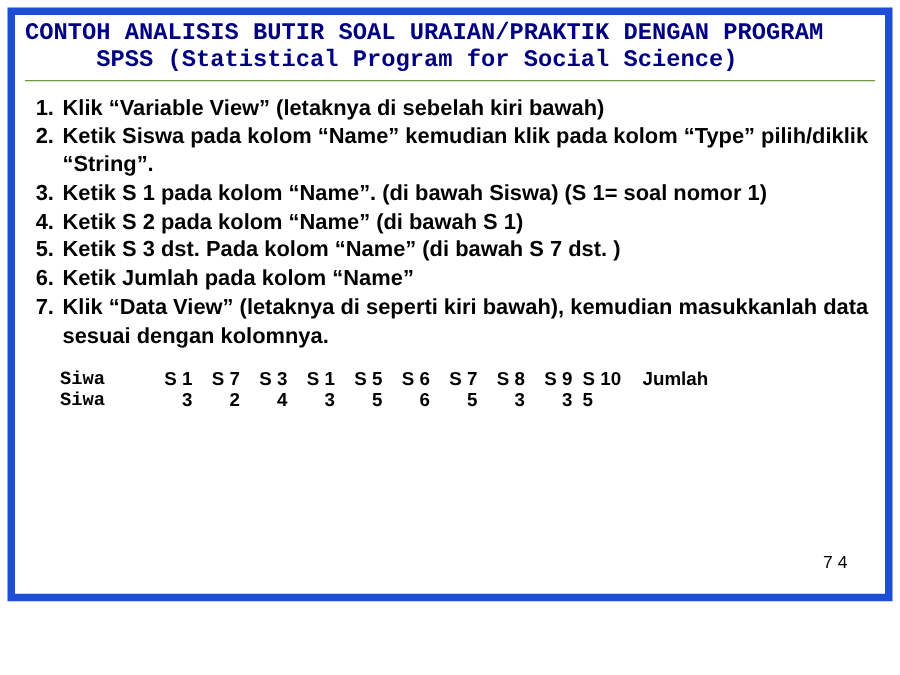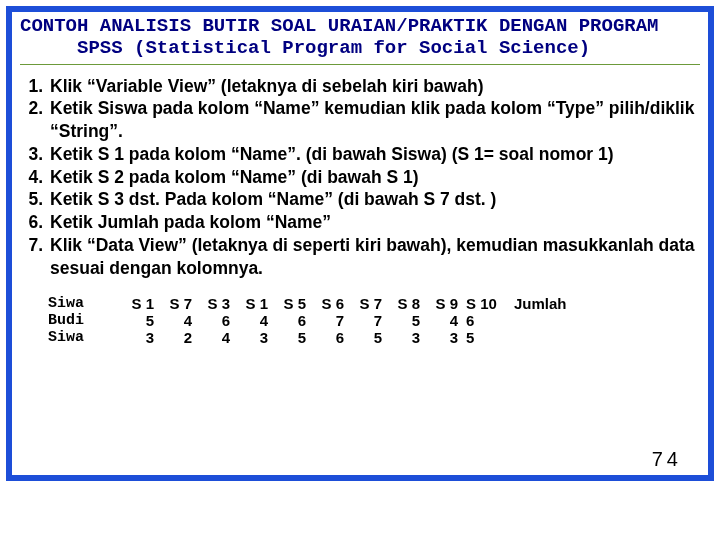--- a/index.html
+++ b/index.html
@@ -57,23 +57,23 @@
   }
   .data-table td {
     padding: 0 8px 0 0;
     white-space: nowrap;
   }
   .data-table td.name { min-width: 68px; font-family: Liberation Mono, monospace; }
   .data-table td.c { min-width: 30px; text-align: right; }
   .data-table td.cw { min-width: 40px; }
   .page-num {
     position: absolute;
-    bottom: 4px;
+    bottom: 18px;
     right: 26px;
-    font-size: 20px;
+    font-size: 14px;
     font-weight: normal;
     letter-spacing: 4px;
   }
 </style>
 </head>
 <body>
 
 <div class="frame">
 
   <div class="title"><span>CONTOH ANALISIS BUTIR SOAL URAIAN/PRAKTIK DENGAN PROGRAM</span>
@@ -101,34 +101,20 @@
       <td class="c">S 1</td>
       <td class="c">S 5</td>
       <td class="c">S 6</td>
       <td class="c">S 7</td>
       <td class="c">S 8</td>
       <td class="c">S 9</td>
       <td class="cw">S 10</td>
       <td>Jumlah</td>
     </tr>
     <tr>
-      <td class="name">Budi</td>
-      <td class="c">5</td>
-      <td class="c">4</td>
-      <td class="c">6</td>
-      <td class="c">4</td>
-      <td class="c">6</td>
-      <td class="c">7</td>
-      <td class="c">7</td>
-      <td class="c">5</td>
-      <td class="c">4</td>
-      <td class="cw">6</td>
-      <td></td>
-    </tr>
-    <tr>
       <td class="name">Siwa</td>
       <td class="c">3</td>
       <td class="c">2</td>
       <td class="c">4</td>
       <td class="c">3</td>
       <td class="c">5</td>
       <td class="c">6</td>
       <td class="c">5</td>
       <td class="c">3</td>
       <td class="c">3</td>

